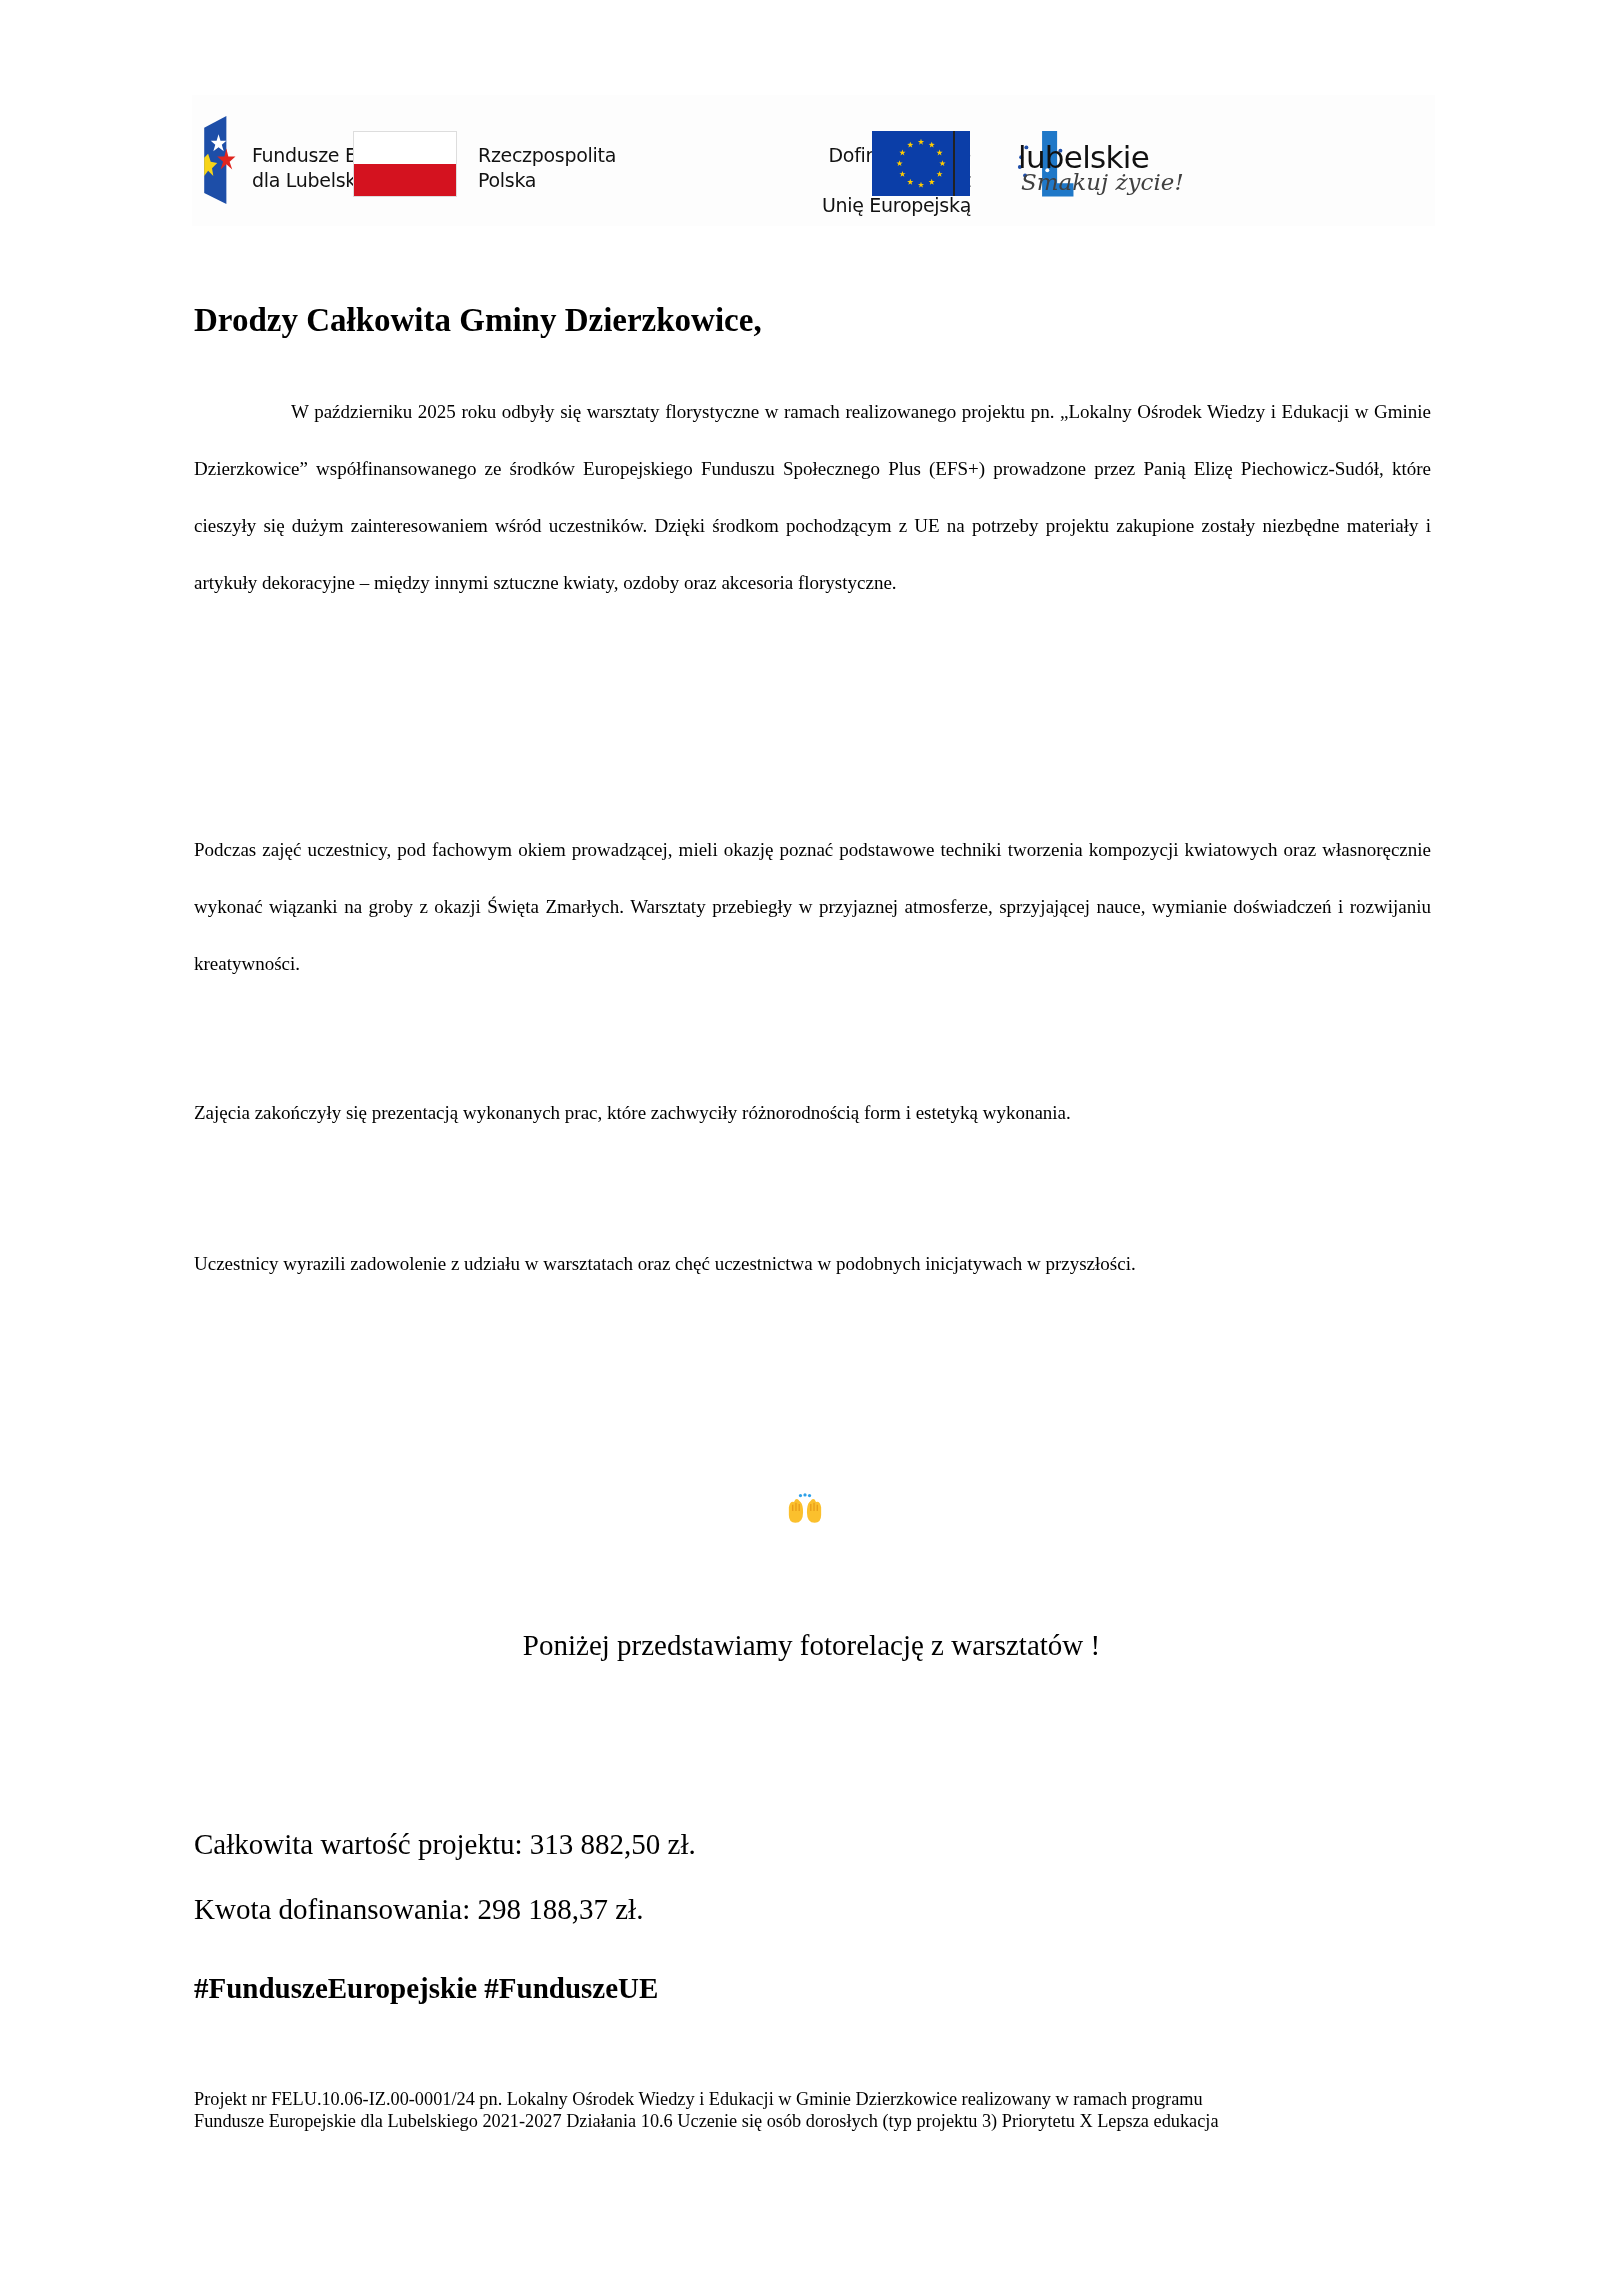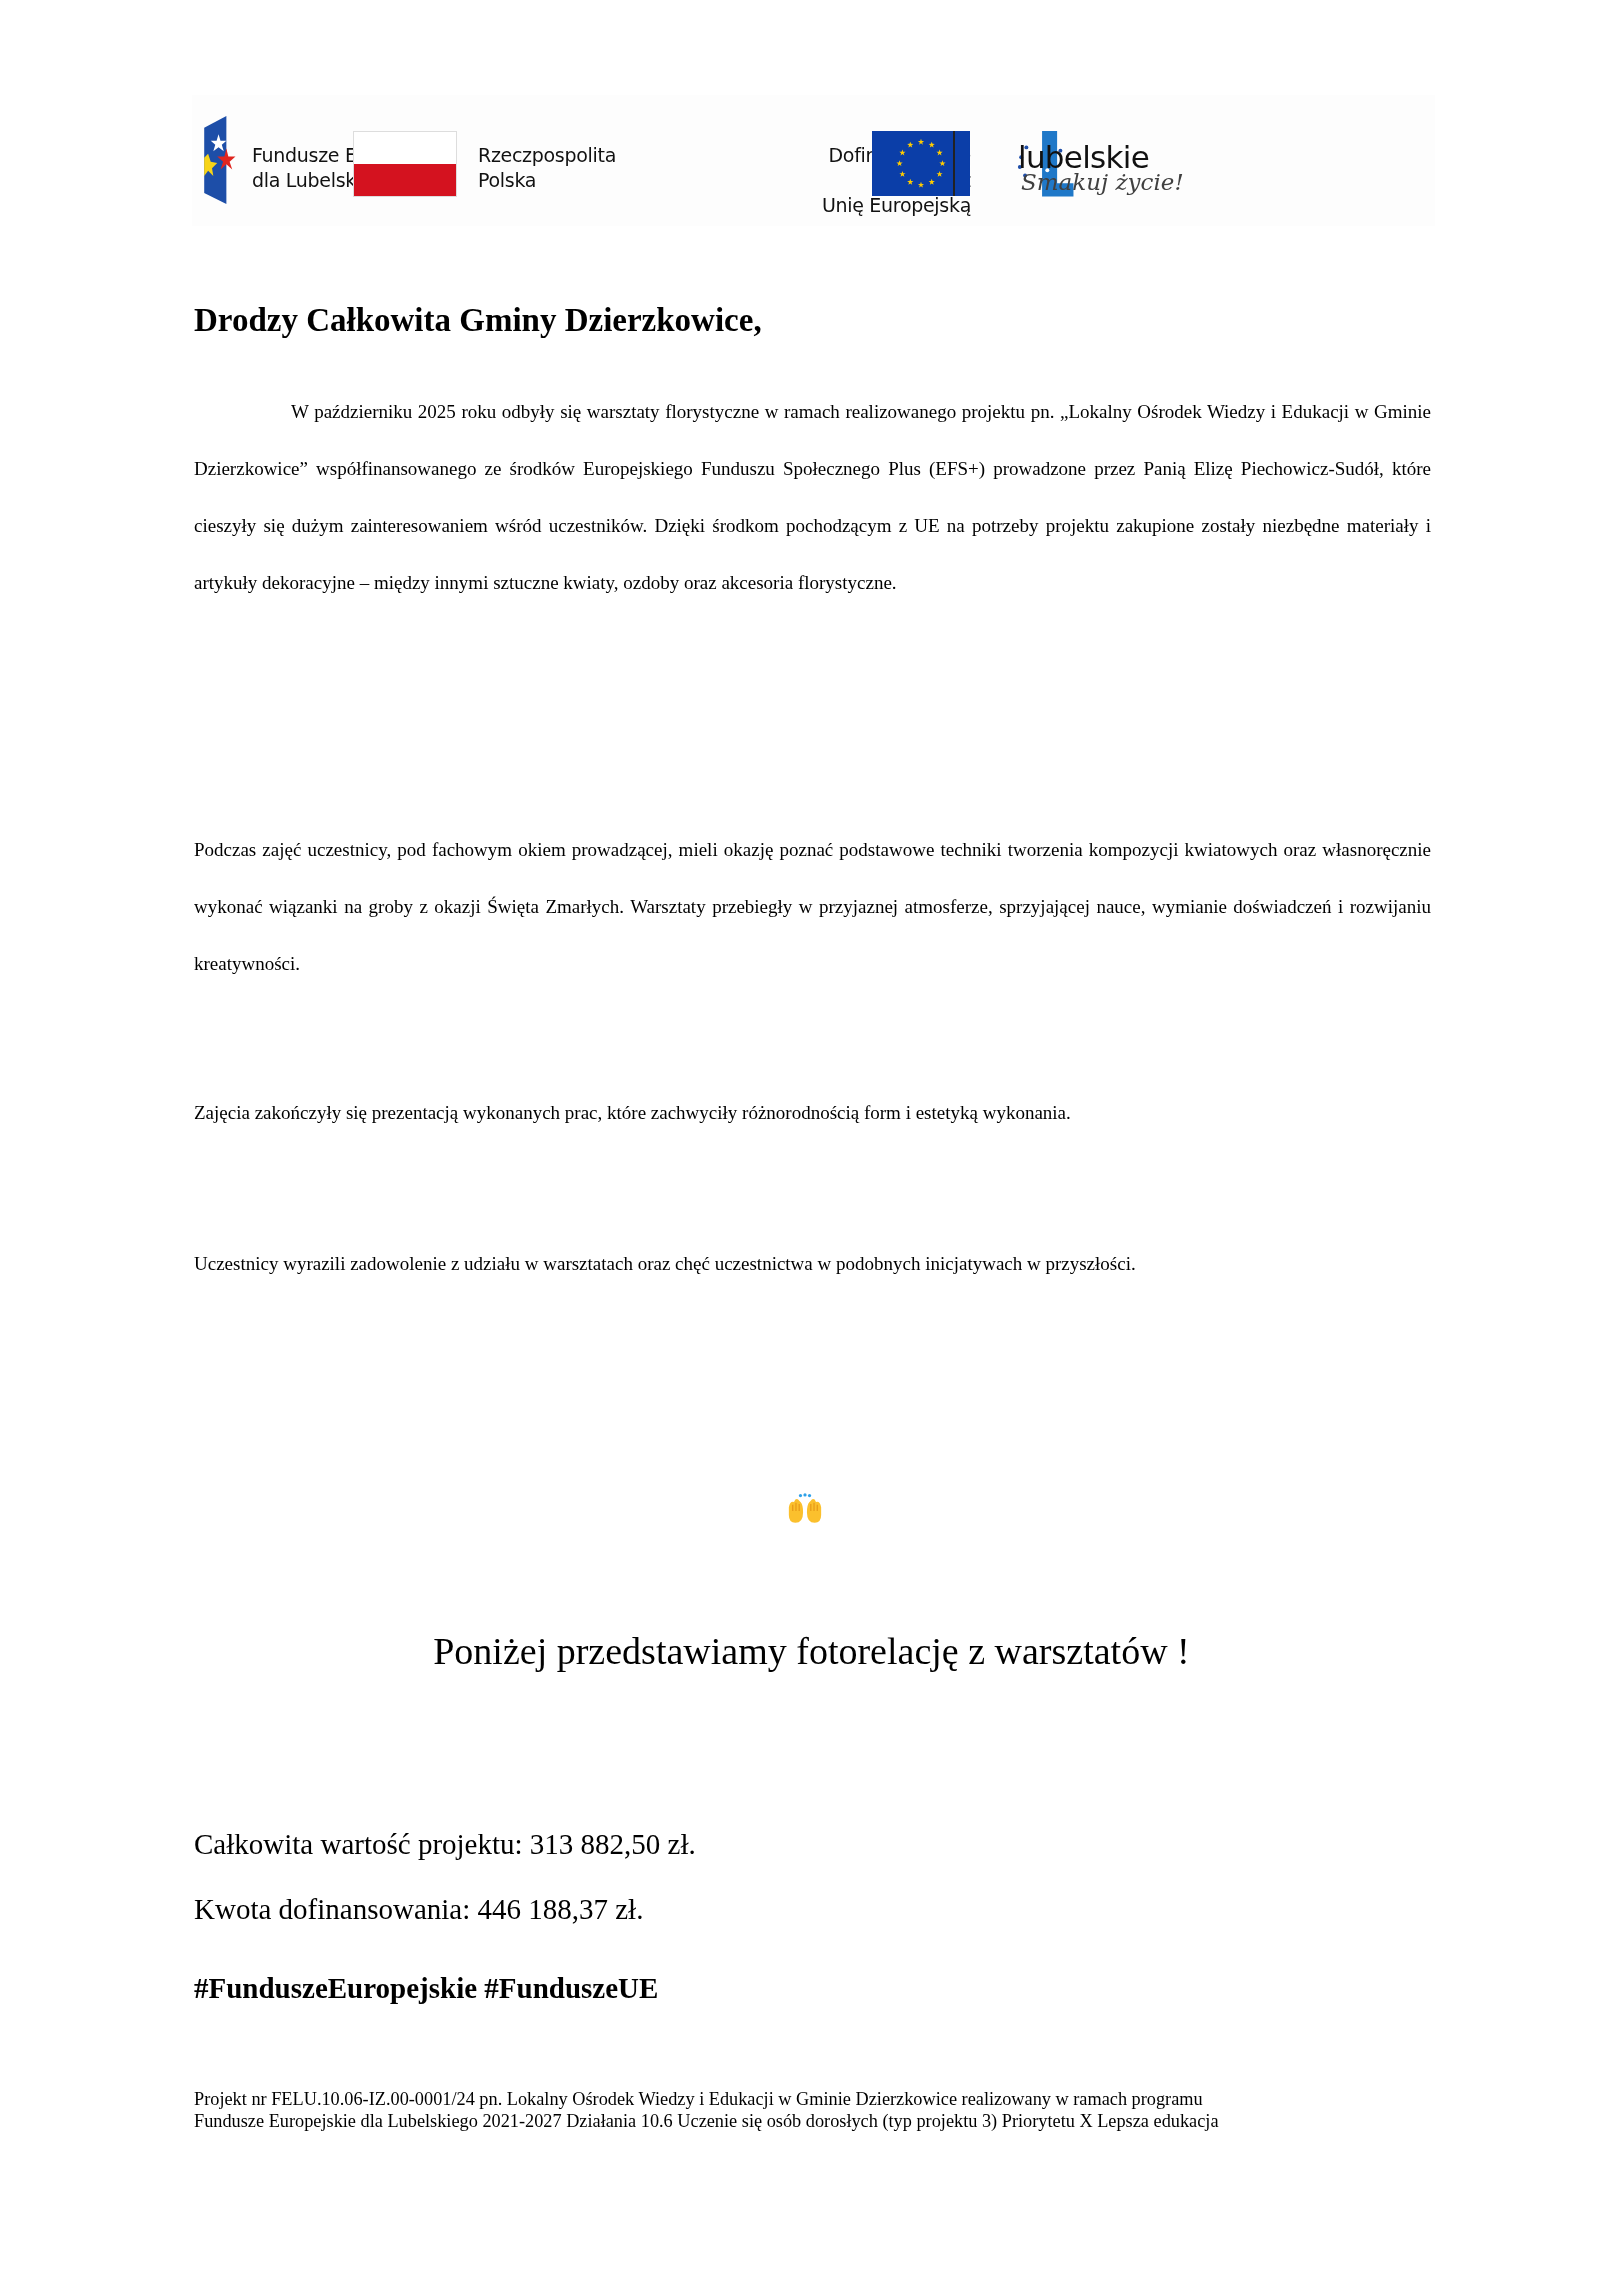--- a/index.html
+++ b/index.html
@@ -34,21 +34,21 @@
   .p1 { top: 383px; text-indent: 97px; }
   .p2 { top: 821px; }
   .p3 { top: 1084px; }
   .p4 { top: 1235px; }
 
   .thanks {
     position: absolute; left: 0; width: 1623px; top: 1493px; text-align: center;
     font-size: 29.4px; font-weight: bold;
   }
   .emoji { display: inline-block; width: 38px; height: 31px; vertical-align: -5.2px; margin-right: 13px; }
-  .photo-note { position: absolute; left: 0; width: 1623px; top: 1629px; text-align: center; font-size: 38px; }
+  .photo-note { position: absolute; left: 0; width: 1623px; top: 1629px; text-align: center; font-size: 29px; }
 
   .amount { position: absolute; left: 194px; font-size: 29px; }
   .a1 { top: 1828px; }
   .a2 { top: 1893px; }
   .hashtags { position: absolute; left: 194px; top: 1972px; font-size: 29px; font-weight: bold; }
 
   .footer {
     position: absolute; left: 194px; top: 2089px; width: 1237px;
     font-size: 18.3px; line-height: 21.6px;
   }
@@ -129,20 +129,20 @@
     <path d="M4,22 Q6,12 12,14 L14,10 Q18,8 20,12 L22,14 Q26,18 26,30 Q26,46 14,46 Q4,46 4,34 Z" fill="#fbc02d"></path>
     <path d="M54,22 Q52,12 46,14 L44,10 Q40,8 38,12 L36,14 Q32,18 32,30 Q32,46 44,46 Q54,46 54,34 Z" fill="#fbc02d"></path>
     <path d="M10,18 L10,28 M15,15 L15,28 M20,17 L20,28" stroke="#e89b1a" stroke-width="2"></path>
     <path d="M48,18 L48,28 M43,15 L43,28 M38,17 L38,28" stroke="#e89b1a" stroke-width="2"></path>
   </svg>
 </div>
 
 <div class="photo-note">Poniżej przedstawiamy fotorelację z warsztatów !</div>
 
 <div class="amount a1">Całkowita wartość projektu: 313 882,50 zł.</div>
-<div class="amount a2">Kwota dofinansowania: 446 188,37 zł.</div>
+<div class="amount a2">Kwota dofinansowania: 298 188,37 zł.</div>
 <div class="hashtags">#FunduszeEuropejskie #FunduszeUE</div>
 
 <div class="footer">
   <div class="line">Projekt nr FELU.10.06-IZ.00-0001/24 pn. Lokalny Ośrodek Wiedzy i Edukacji w Gminie Dzierzkowice realizowany w ramach programu</div>
   <div class="line">Fundusze Europejskie dla Lubelskiego 2021-2027  Działania 10.6 Uczenie się osób dorosłych (typ projektu 3) Priorytetu X Lepsza edukacja</div>
 </div>
 
 
 </body></html>

